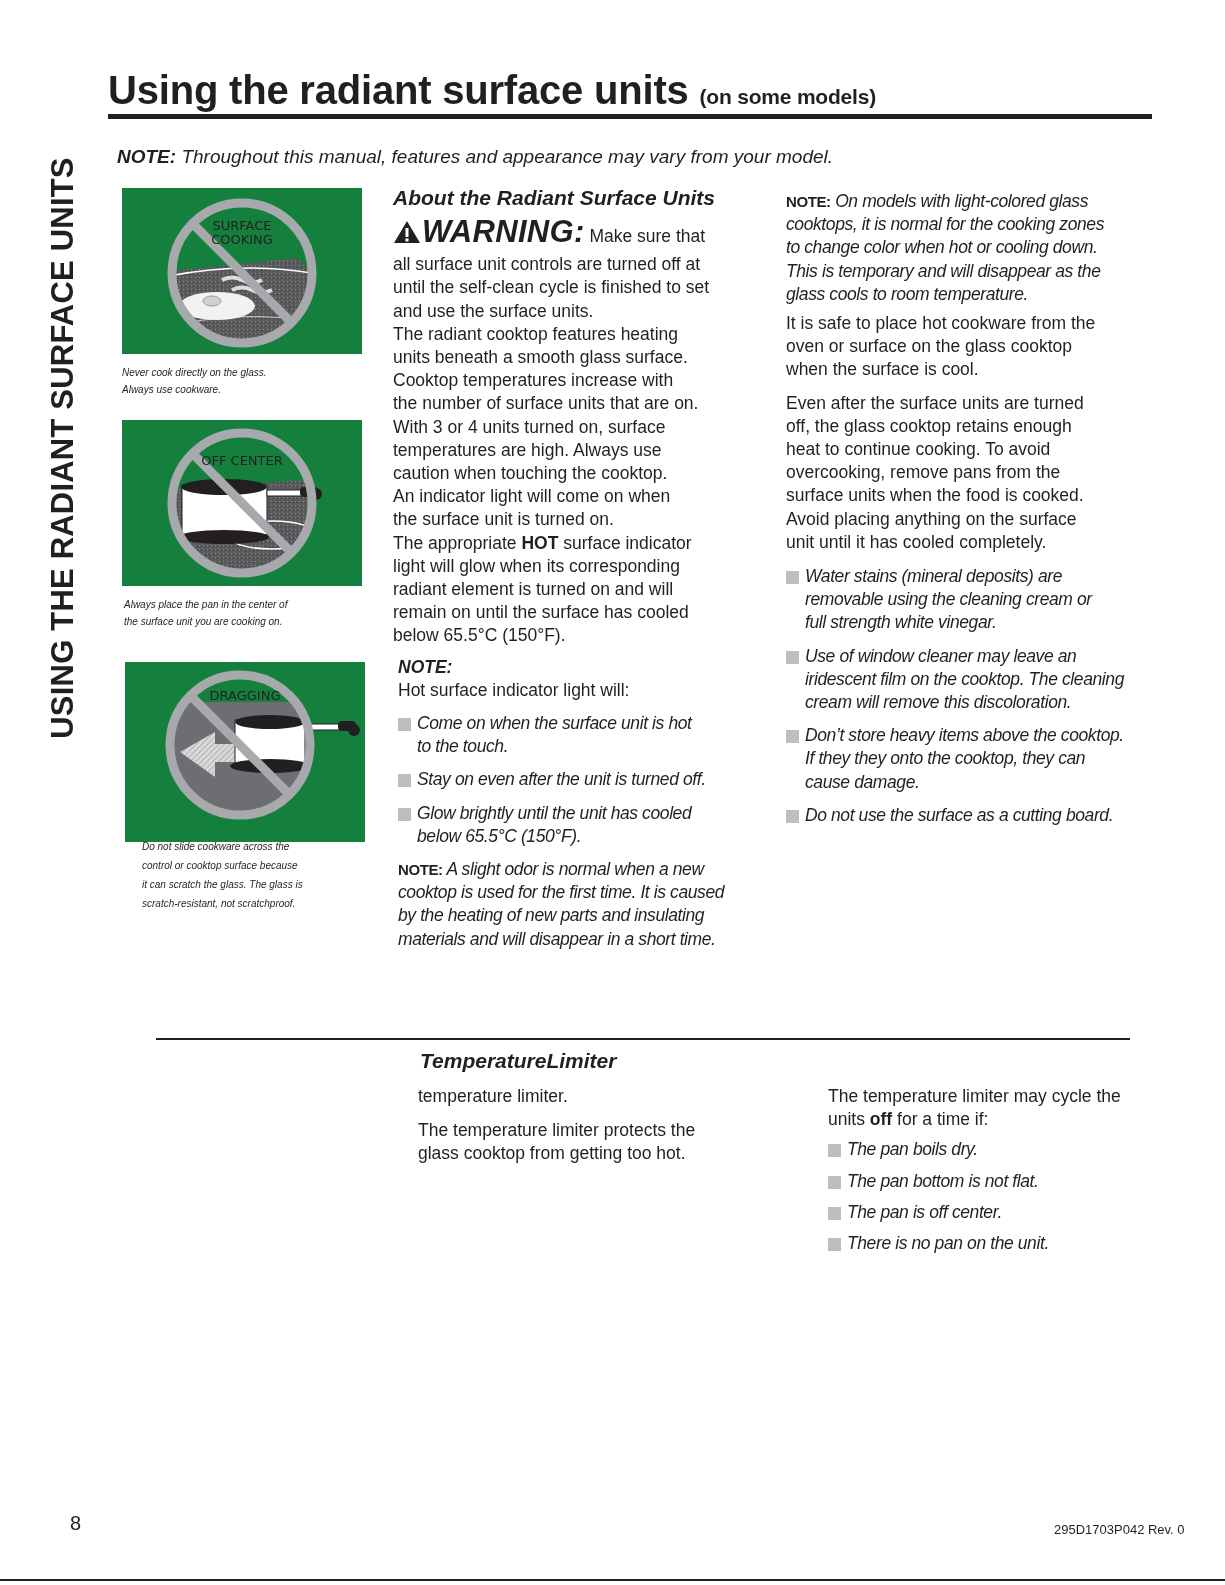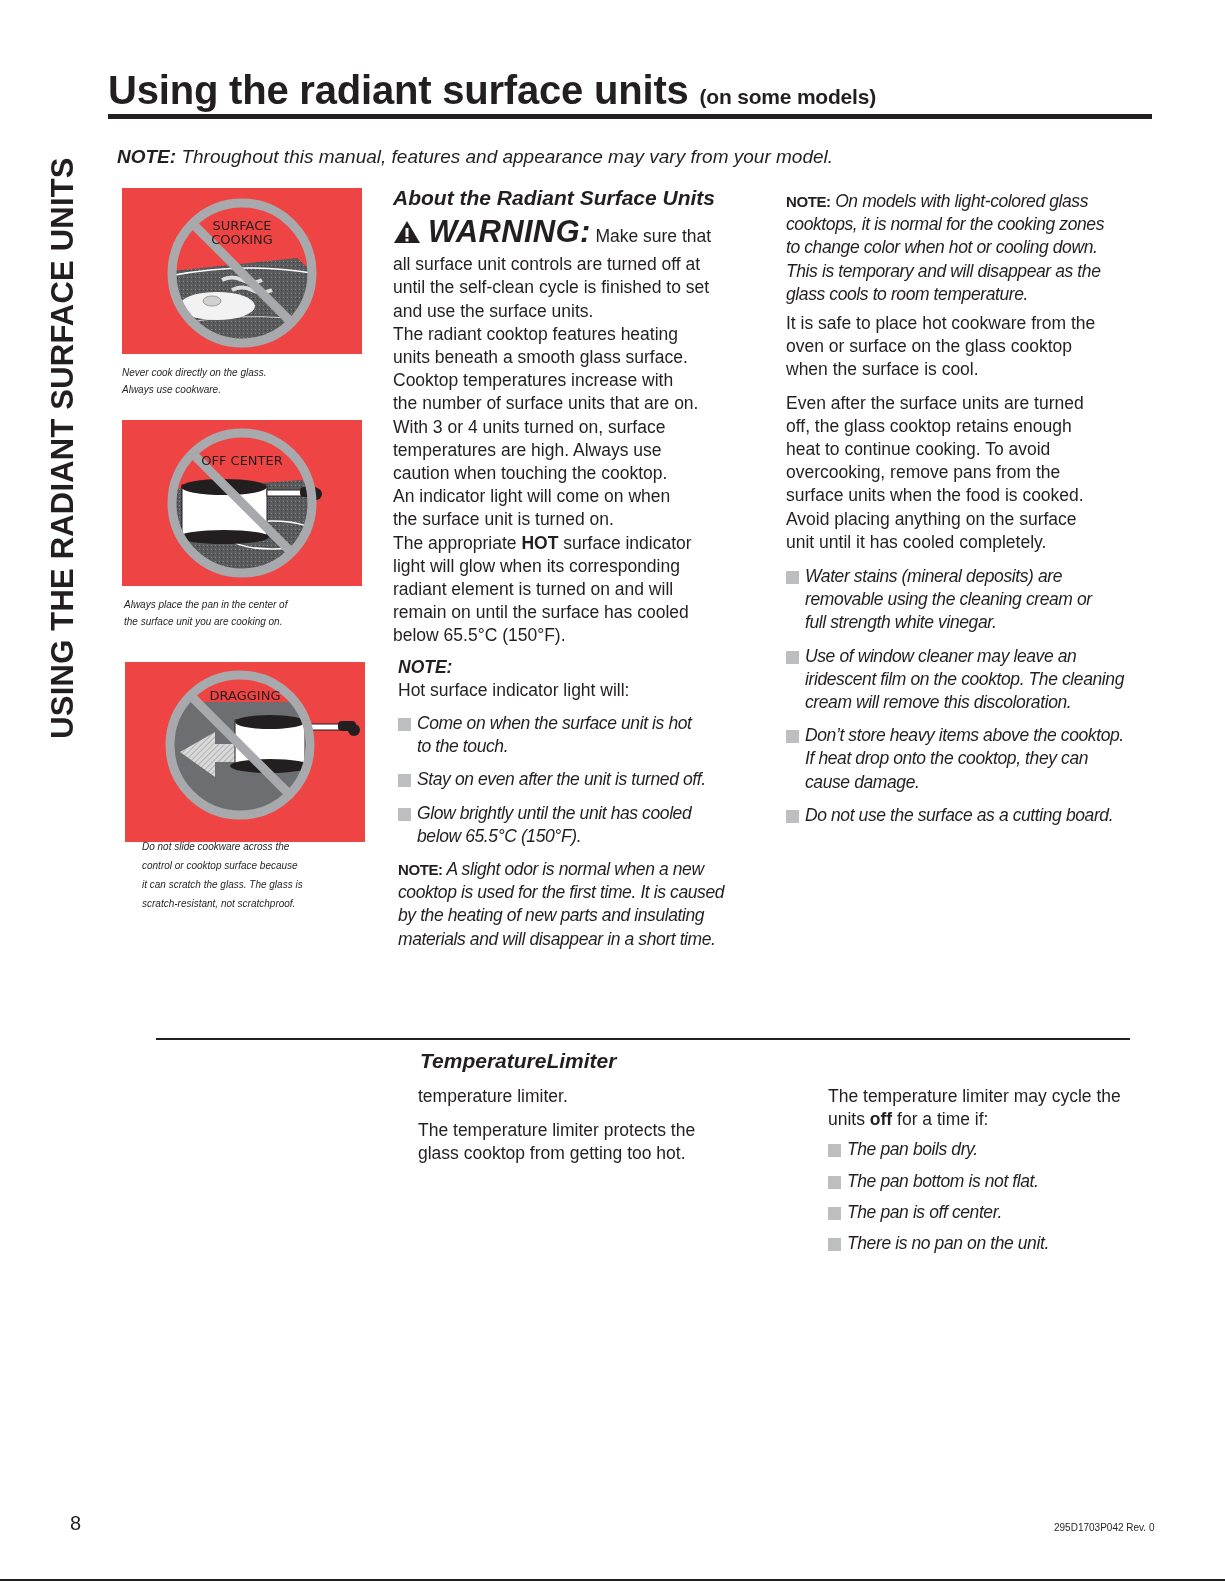--- a/index.html
+++ b/index.html
@@ -11,41 +11,41 @@
   .side-tab span { position: absolute; left: 50%; top: 50%; transform: translate(-50%, -50%) rotate(-90deg); white-space: nowrap; font-size: 31px; font-weight: bold; letter-spacing: 0.2px; transform-origin: center; }
 
   
   .page-title { left: 108px; top: 68px; font-size: 40px; font-weight: bold; white-space: nowrap; letter-spacing: -0.2px; }
   .page-title .sub { font-size: 21px; font-weight: bold; }
   .title-rule { left: 108px; top: 114px; width: 1044px; height: 5px; background: #231f20; }
   .top-note { left: 117px; top: 146px; font-size: 19px; font-style: italic; white-space: nowrap; }
   .top-note b { font-weight: bold; }
 
   
-  .figure { left: 122px; width: 240px; background: #ef4444; overflow: hidden; }
+  .figure { left: 122px; width: 240px; background: #15803d; overflow: hidden; }
   .figure svg { display: block; }
   .caption { font-size: 10px; font-style: italic; line-height: 17px; }
 
   
   .col { font-size: 17.5px; line-height: 23.2px; }
   .col p { margin: 0; }
   .sec-head { font-size: 21px; font-weight: bold; font-style: italic; }
   .warn { font-size: 17.5px; }
-  .warn .w-big { font-size: 31px; font-weight: bold; font-style: italic; letter-spacing: 0.3px; margin-left: 6px; }
+  .warn .w-big { font-size: 31px; font-weight: bold; font-style: italic; letter-spacing: 0.3px; }
   .warn-icon { display: inline-block; vertical-align: -2px; margin-right: 1px; }
   .note-b { font-weight: bold; font-style: italic; }
   .bullets { margin: 0; padding: 0; list-style: none; }
   .bullets li { position: relative; padding-left: 19px; font-style: italic; letter-spacing: -0.4px; }
   .bullets li .sq { position: absolute; left: 0; top: 6px; width: 13px; height: 13px; background: #bcbec0; }
   .it { font-style: italic; letter-spacing: -0.4px; }
 
   .mid-rule { left: 156px; top: 1038px; width: 974px; height: 2px; background: #231f20; }
   .bottom-rule { left: 0; top: 1579px; width: 1225px; height: 2px; background: #231f20; }
   .page-num { left: 70px; top: 1512px; font-size: 20px; }
-  .doc-code { left: 1054px; top: 1522px; font-size: 10px; white-space: nowrap; }
+  .doc-code { left: 1054px; top: 1522px; font-size: 13px; white-space: nowrap; }
 </style>
 </head>
 <body>
 
 <div class="abs side-tab">
   <span>USING THE RADIANT SURFACE UNITS</span>
 </div>
 
 <div class="abs page-title">
   <span>Using the radiant surface units</span>
@@ -222,21 +222,21 @@
     <p>off, the glass cooktop retains enough</p>
     <p>heat to continue cooking. To avoid</p>
     <p>overcooking, remove pans from the</p>
     <p>surface units when the food is cooked.</p>
     <p>Avoid placing anything on the surface</p>
     <p>unit until it has cooled completely.</p>
   </div>
   <ul class="bullets" style="margin-top:11px;">
     <li style="margin-bottom:10px;"><span class="sq"></span><span>Water stains (mineral deposits) are</span><br><span>removable using the cleaning cream or</span><br><span>full strength white vinegar.</span></li>
     <li style="margin-bottom:10px;"><span class="sq"></span><span>Use of window cleaner may leave an</span><br><span>iridescent film on the cooktop. The cleaning</span><br><span>cream will remove this discoloration.</span></li>
-    <li style="margin-bottom:10px;"><span class="sq"></span><span>Don’t store heavy items above the cooktop.</span><br><span>If heat drop onto the cooktop, they can</span><br><span>cause damage.</span></li>
+    <li style="margin-bottom:10px;"><span class="sq"></span><span>Don’t store heavy items above the cooktop.</span><br><span>If they they onto the cooktop, they can</span><br><span>cause damage.</span></li>
     <li><span class="sq"></span><span>Do not use the surface as a cutting board.</span></li>
   </ul>
 </div>
 
 <div class="abs mid-rule"></div>
 
 <div class="abs sec-head" style="left:420px;top:1049px;">TemperatureLimiter</div>
 <div class="abs col" style="left:418px;top:1085px;width:350px;">
   <p>temperature limiter.</p>
   <div style="height:11px;"></div>

